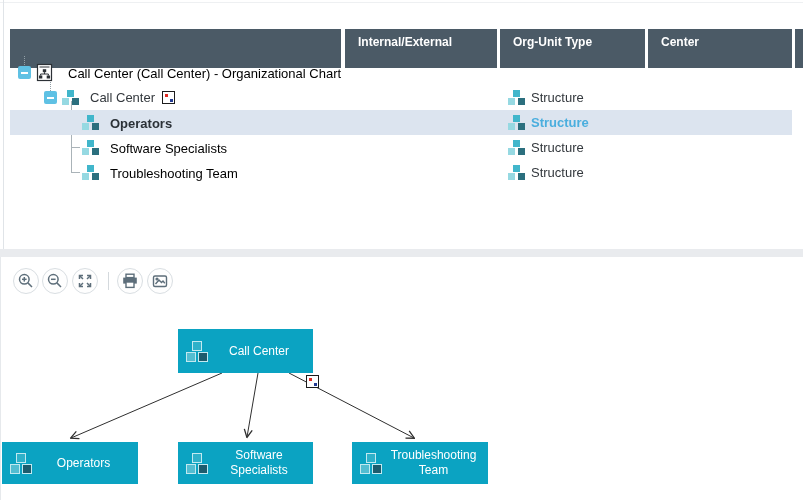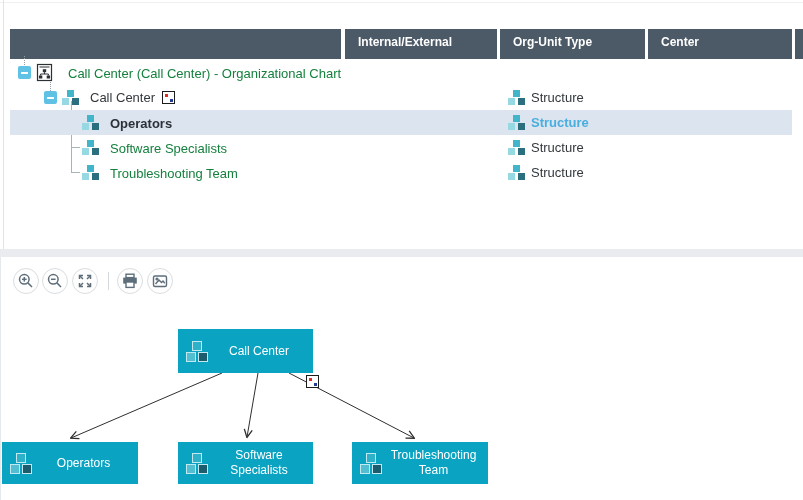--- a/index.html
+++ b/index.html
@@ -4,28 +4,28 @@
 <style>
   html,body{margin:0;padding:0;background:#fff;}
   .screen{position:relative;width:803px;height:500px;background:#fff;overflow:hidden;
           font-family:"Liberation Sans",sans-serif;-webkit-font-smoothing:antialiased;}
   .abs{position:absolute;}
 
   
   .pane-border-left{position:absolute;left:3px;top:0;width:1px;height:249px;background:#e0e4e8;}
   .pane-border-top{position:absolute;left:0;top:2px;width:803px;height:1px;background:#eef0f2;}
 
-  .hcell{position:absolute;top:29px;height:30px;background:#4b5a66;color:#fff;
+  .hcell{position:absolute;top:29px;height:39px;background:#4b5a66;color:#fff;
          font-size:12px;font-weight:700;line-height:27px;padding-left:13px;
          box-sizing:border-box;white-space:nowrap;overflow:hidden;}
 
   .trow{position:absolute;left:10px;right:0;height:25px;}
   .trow.selected{background:#dce4ef;right:11px;}
 
-  .tlabel{position:absolute;top:50%;transform:translateY(-50%);font-size:13px;color:#15803d;white-space:nowrap;}
+  .tlabel{position:absolute;top:50%;transform:translateY(-50%);font-size:13px;color:#000000;white-space:nowrap;}
   .tlabel.bold{font-weight:700;color:#2b3137;}
 
   .minus{position:absolute;width:13px;height:13px;top:6px;background:#5fc1e4;border-radius:2px;cursor:pointer;}
   .minus::after{content:"";position:absolute;left:3px;right:3px;top:5.5px;height:2px;background:#fff;}
 
   .orgicon{position:absolute;width:18px;height:15px;}
   .orgicon .sq{position:absolute;width:7px;height:7px;}
   .orgicon .sq.top{left:5px;top:0;background:#41b6cb;}
   .orgicon .sq.bl{left:0;top:8px;background:#96d9e2;}
   .orgicon .sq.br{left:10px;top:8px;background:#2b6f7e;}

